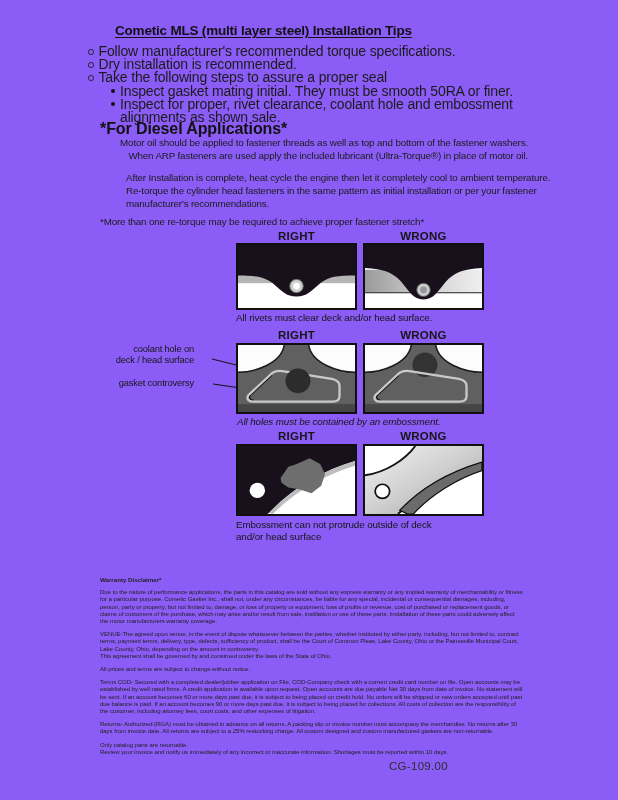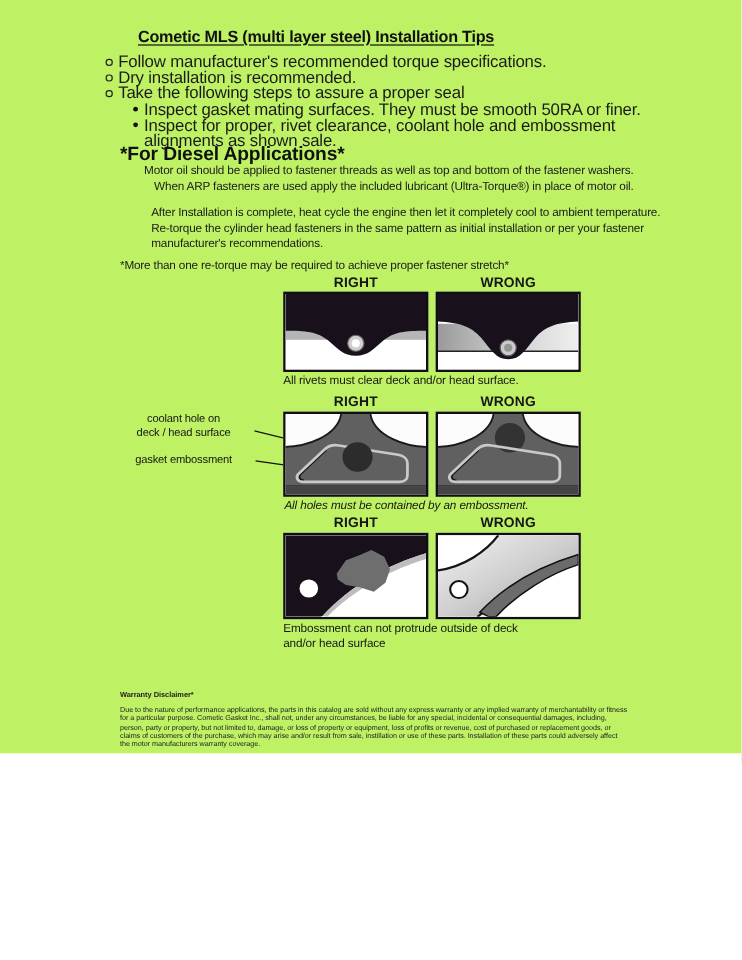--- a/index.html
+++ b/index.html
@@ -1,36 +1,36 @@
 <!DOCTYPE html>
 <html><head>
 <meta charset="utf-8">
 <style>
   html,body{margin:0;padding:0;background:#fff;}
   .page{
-    position:relative;width:618px;height:628px;background:#bef264;overflow:hidden;
+    position:relative;width:618px;height:800px;background:#8b5cf6;overflow:hidden;
     font-family:"Liberation Sans", sans-serif;color:#1b1b1b;
   }
   .title{
     position:absolute;left:115px;top:23px;font-size:13.5px;font-weight:bold;
     letter-spacing:-0.2px;text-decoration:underline;text-underline-offset:2px;color:#111;
   }
   .bullets{position:absolute;left:87px;top:45px;width:470px;font-size:14px;letter-spacing:-0.15px;}
   .brow{display:flex;align-items:flex-start;line-height:13.2px;}
   .ring{flex:0 0 auto;width:3.5px;height:3.5px;border:1px solid #222;border-radius:50%;margin:4px 5px 0 1px;}
   .dot{flex:0 0 auto;width:4px;height:4px;background:#111;border-radius:50%;margin:4px 5px 0 0;}
   .indent{margin-left:24px;}
   .h2{position:absolute;left:100px;top:120px;font-size:16px;font-weight:bold;letter-spacing:-0.1px;color:#111;}
   .para{position:absolute;left:100px;width:428px;font-size:9.8px;line-height:13.2px;letter-spacing:-0.15px;}
   .p1{top:136px;text-align:right;} .p2{top:171px;margin-left:26px;} .pnote{top:215px;}
   .dlabel{position:absolute;width:121px;text-align:center;font-size:11.5px;font-weight:bold;letter-spacing:0.2px;color:#161616;}
   .panel{position:absolute;width:121px;box-sizing:border-box;border:2px solid #101010;background:#fff;}
   .panel svg{position:absolute;left:0;top:0;width:100%;height:100%;display:block;}
   .caption{position:absolute;font-size:9.8px;letter-spacing:-0.1px;line-height:11.5px;white-space:pre-line;color:#161616;}
-  .annot{position:absolute;left:96px;width:114px;text-align:center;font-size:9.3px;line-height:10.5px;letter-spacing:-0.15px;white-space:pre-line;color:#161616;}
+  .annot{position:absolute;left:80px;width:114px;text-align:right;font-size:9.3px;line-height:10.5px;letter-spacing:-0.15px;white-space:pre-line;color:#161616;}
   .leader{position:absolute;left:211px;top:352px;width:92px;height:45px;}
   .disc{position:absolute;left:100px;top:576px;width:424px;font-size:6px;line-height:7.2px;letter-spacing:-0.03px;color:#222;}
   .disc-h{font-size:6.2px;font-weight:bold;margin:0 0 6px 0;}
   .disc-p{margin:0 0 6px 0;white-space:pre-line;}
   .pagenum{position:absolute;left:389px;top:760px;font-size:11.5px;letter-spacing:0.3px;color:#2e2e2e;}
 </style>
 </head>
 <body>
 
 <div class="page">
@@ -45,21 +45,21 @@
     <div class="brow">
       <span class="ring"></span>
       <span>Dry installation is recommended.</span>
     </div>
     <div class="brow">
       <span class="ring"></span>
       <span>Take the following steps to assure a proper seal</span>
     </div>
     <div class="brow indent">
       <span class="dot"></span>
-      <span>Inspect gasket mating surfaces. They must be smooth 50RA or finer.</span>
+      <span>Inspect gasket mating initial. They must be smooth 50RA or finer.</span>
     </div>
     <div class="brow indent">
       <span class="dot"></span>
       <span>Inspect for proper, rivet clearance, coolant hole and embossment alignments as shown sale.</span>
     </div>
   </div>
 
   <div class="h2">*For Diesel Applications*</div>
   <div class="para p1">Motor oil should be applied to fastener threads as well as top and bottom of the fastener washers. When ARP fasteners are used apply the included lubricant (Ultra-Torque®) in place of motor oil.</div>
   <div class="para p2">After Installation is complete, heat cycle the engine then let it completely cool to ambient temperature. Re-torque the cylinder head fasteners in the same pattern as initial installation or per your fastener manufacturer's recommendations.</div>
@@ -94,21 +94,21 @@
       <circle cx="60.5" cy="47" r="3.5" fill="#969696"></circle>
     </svg>
   </div>
   <div class="caption" style="left:236px;top:312px;text-align:right;">All rivets must clear deck and/or head surface.</div>
 
   <div class="dlabel" style="left:236px;top:329px;">RIGHT</div>
   <div class="dlabel" style="left:363px;top:329px;">WRONG</div>
 
   <div class="annot" style="top:344px;">coolant hole on
 deck / head surface</div>
-  <div class="annot" style="top:378px;">gasket embossment</div>
+  <div class="annot" style="top:378px;">gasket controversy</div>
   <svg class="leader" viewBox="0 0 92 45">
     <line x1="1" y1="7" x2="86" y2="28" stroke="#111" stroke-width="1"></line>
     <line x1="2" y1="32" x2="50" y2="39" stroke="#111" stroke-width="1"></line>
   </svg>
 
   <div class="panel" style="left:236px;top:343px;height:71px;">
     <svg viewBox="0 0 121 71" preserveAspectRatio="none">
       <rect width="121" height="71" fill="#606060"></rect>
       <path d="M-1,-1 H48 C47,8 41,16 29,22 C19,27 8,29 -1,29 Z" fill="#fcfcfc" stroke="#1a1a1a" stroke-width="1.6"></path>
       <path d="M122,-1 H73 C74,8 80,16 92,22 C102,27 113,29 122,29 Z" fill="#fcfcfc" stroke="#1a1a1a" stroke-width="1.6"></path>

